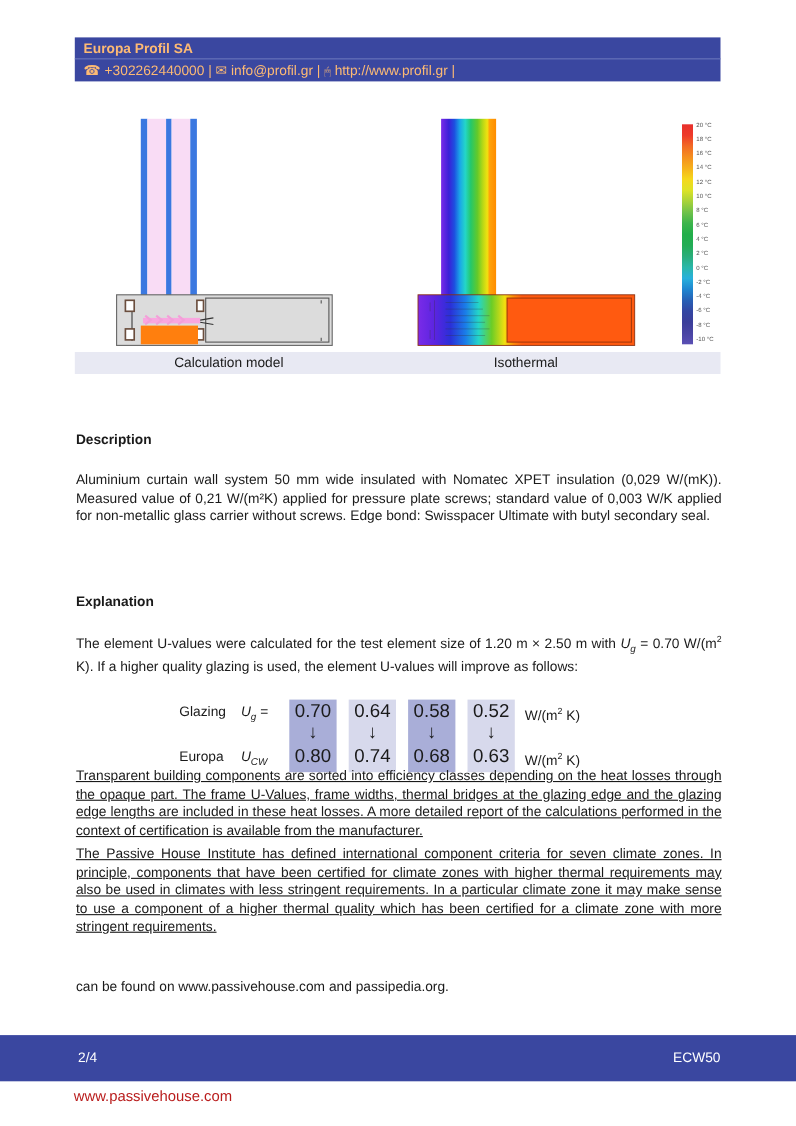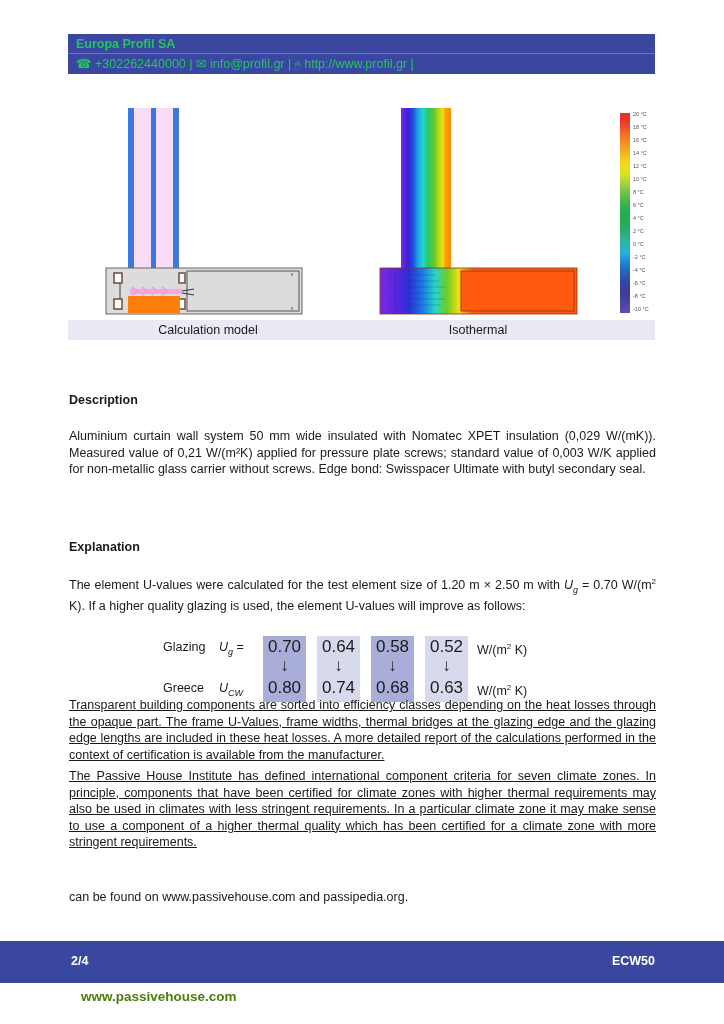--- a/index.html
+++ b/index.html
@@ -1,21 +1,21 @@
 <!DOCTYPE html>
 <html><head>
 <meta charset="utf-8">
 <style>
   html, body { margin: 0; padding: 0; background: #ffffff; }
   body { width: 724px; height: 1024px; position: relative; overflow: hidden;
          font-family: "Liberation Sans", sans-serif; color: #1a1a1a; }
   .abs { position: absolute; }
 
   
-  .hdr { left: 68px; top: 34px; width: 587px; background: #3a47a0; color: #22c55e; }
+  .hdr { left: 68px; top: 34px; width: 587px; background: #3a47a0; color: #fdba74; }
   .hdr-row { height: 20px; line-height: 20px; font-size: 12.5px; padding-left: 8px; border-bottom: 1px solid #6a75bb; box-sizing: border-box; }
   .hdr-row:last-child { border-bottom: none; }
   .hdr-row.bold { font-weight: bold; }
 
   
   .caption-bar { left: 68px; top: 320px; width: 587px; height: 20px; background: #e8e9f3; }
   .caption { top: 0; height: 16px; line-height: 20px; font-size: 12.5px; color: #1a1a1a; text-align: center; }
 
   .legend-bar { left: 620px; top: 113px; width: 10px; height: 200px;
     background: linear-gradient(to bottom,
@@ -29,22 +29,22 @@
   .para { left: 69px; width: 587px; font-size: 12.5px; line-height: 16.5px; text-align: justify; color: #1a1a1a; }
   .para p { margin: 0 0 5px 0; }
 
   
   .tbl-lbl { font-size: 12.5px; line-height: 16px; }
   .ucell { width: 43px; text-align: center; font-size: 17px; }
   .ucell.dark { background: #a9aed8; }
   .ucell.light { background: #d7d9ec; }
 
   
-  .footer { left: 0; top: 941px; width: 724px; height: 42px; background: #3a47a0; color: #fff; font-weight: bold; font-size: 12.5px; }
-  .url { left: 81px; top: 989px; color: #4d7c0f; font-weight: bold; font-size: 13.5px; }
+  .footer { left: 0; top: 941px; width: 724px; height: 42px; background: #3a47a0; color: #fff; font-weight: normal; font-size: 12.5px; }
+  .url { left: 67px; top: 989px; color: #b91c1c; font-weight: normal; font-size: 13.5px; }
 </style>
 </head>
 <body>
 
 <div class="abs hdr">
   <div class="hdr-row bold">Europa Profil SA</div>
   <div class="hdr-row">
     <span>☎</span>
     <span>+302262440000</span>
     <span>|</span>
@@ -170,21 +170,21 @@
   <div class="abs ucell tbl-lbl" style="left:154px; top:3px;">0.64</div>
   <div class="abs ucell tbl-lbl" style="left:208px; top:3px;">0.58</div>
   <div class="abs ucell tbl-lbl" style="left:262px; top:3px;">0.52</div>
   <div class="abs tbl-lbl" style="left:314px; top:3px;"><span>W/(m</span><sup style="font-size:8px;">2</sup><span> K)</span></div>
 
   <div class="abs ucell tbl-lbl" style="left:100px; top:22px;">↓</div>
   <div class="abs ucell tbl-lbl" style="left:154px; top:22px;">↓</div>
   <div class="abs ucell tbl-lbl" style="left:208px; top:22px;">↓</div>
   <div class="abs ucell tbl-lbl" style="left:262px; top:22px;">↓</div>
 
-  <div class="abs tbl-lbl" style="left:0; top:44px;">Greece</div>
+  <div class="abs tbl-lbl" style="left:0; top:44px;">Europa</div>
   <div class="abs tbl-lbl" style="left:56px; top:44px;"><i>U</i><sub style="font-style:italic;font-size:9px;">CW</sub></div>
   <div class="abs ucell tbl-lbl" style="left:100px; top:44px;">0.80</div>
   <div class="abs ucell tbl-lbl" style="left:154px; top:44px;">0.74</div>
   <div class="abs ucell tbl-lbl" style="left:208px; top:44px;">0.68</div>
   <div class="abs ucell tbl-lbl" style="left:262px; top:44px;">0.63</div>
   <div class="abs tbl-lbl" style="left:314px; top:44px;"><span>W/(m</span><sup style="font-size:8px;">2</sup><span> K)</span></div>
 </div>
 
 <div class="abs para" style="top:697px;text-decoration:underline;">
   <p>Transparent building components are sorted into efficiency classes depending on the heat losses through the opaque part. The frame U-Values, frame widths, thermal bridges at the glazing edge and the glazing edge lengths are included in these heat losses. A more detailed report of the calculations performed in the context of certification is available from the manufacturer.</p>

